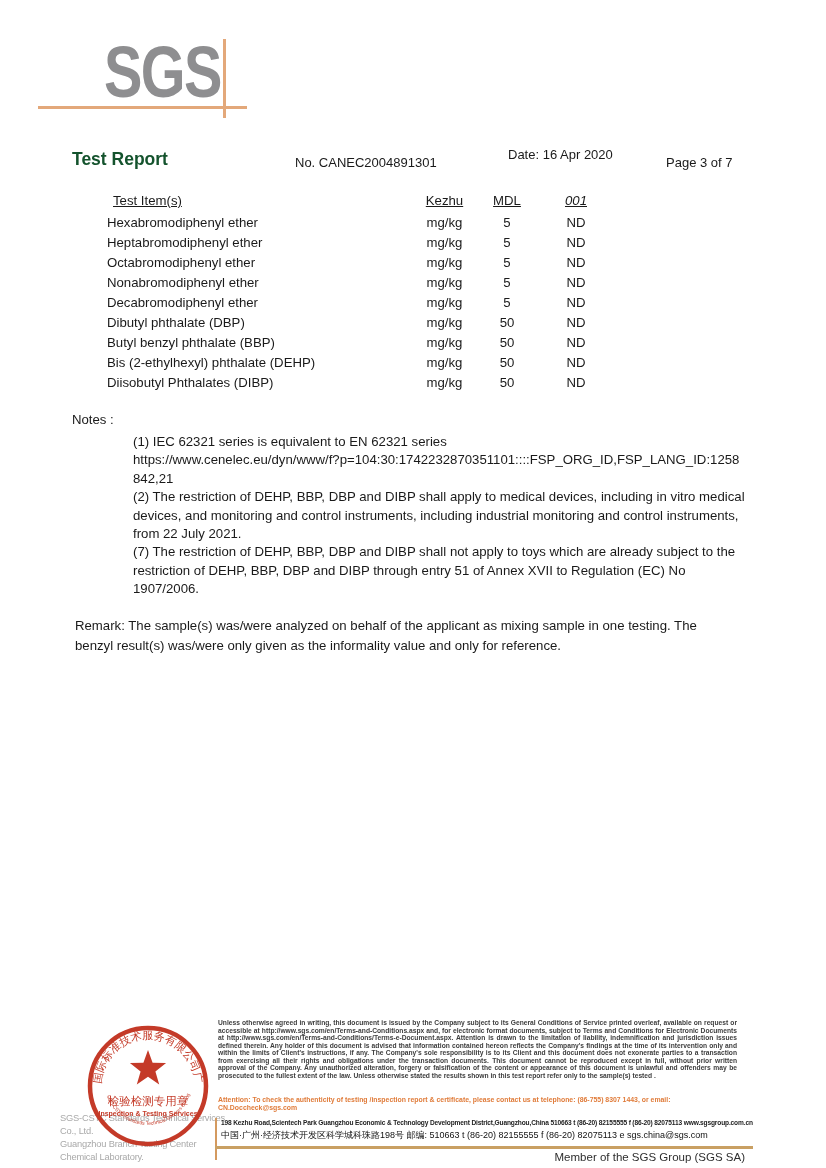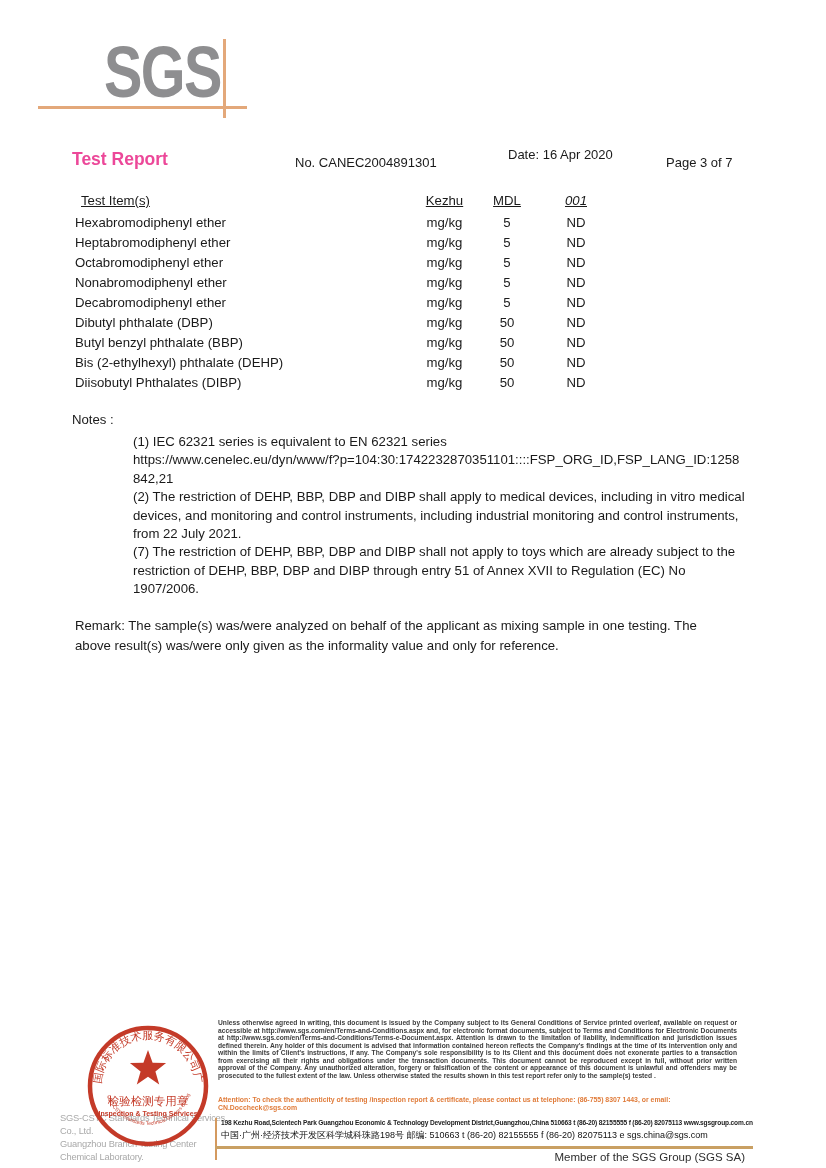--- a/index.html
+++ b/index.html
@@ -14,28 +14,28 @@
   .logo-text {
     position:absolute; left:104px; top:36px;
     font-size:72px; font-weight:bold; color:#8e8e90;
     letter-spacing:-2px; line-height:72px;
     transform:scaleX(0.80); transform-origin:0 0;
   }
   .logo-hline { position:absolute; left:38px; top:106px; width:209px; height:3px; background:#e3a87a; }
   .logo-vline { position:absolute; left:223px; top:39px; width:3px; height:79px; background:#e3a87a; }
 
   
-  .title { position:absolute; left:72px; top:149px; font-size:17.5px; font-weight:bold; color:#ec4899; }
+  .title { position:absolute; left:72px; top:149px; font-size:17.5px; font-weight:bold; color:#14532d; }
   .report-no { position:absolute; left:295px; top:155px; font-size:13px; }
   .report-date { position:absolute; left:508px; top:147px; font-size:13px; }
   .report-page { position:absolute; left:666px; top:155px; font-size:13px;text-align:center; }
 
   
   .rtable { position:absolute; left:75px; top:190px; width:540px; font-size:13.2px; }
-  .trow { display:flex; align-items:center; height:20px; }
+  .trow { display:flex; align-items:center; height:20px;margin-left:32px; }
   .thead { height:21px; margin-bottom:1px; }
   .c-item { flex:1; text-align:left; }
   .c-unit { width:65px; text-align:center; }
   .c-mdl  { width:60px; text-align:center; }
   .c-res  { width:78px; text-align:center; }
   .thead .c-item span, .thead .c-unit span, .thead .c-mdl span, .thead .c-res span { text-decoration:underline; }
   .thead .c-item { padding-left:6px; }
   .thead .c-res span { font-style:italic; }
 
   
@@ -139,21 +139,21 @@
   <div>(2) The restriction of DEHP, BBP, DBP and DIBP shall apply to medical devices, including in vitro medical</div>
   <div>devices, and monitoring and control instruments, including industrial monitoring and control instruments,</div>
   <div>from 22 July 2021.</div>
   <div>(7) The restriction of DEHP, BBP, DBP and DIBP shall not apply to toys which are already subject to the</div>
   <div>restriction of DEHP, BBP, DBP and DIBP through entry 51 of Annex XVII to Regulation (EC) No</div>
   <div>1907/2006.</div>
 </div>
 
 <div class="remark">
   <div>Remark: The sample(s) was/were analyzed on behalf of the applicant as mixing sample in one testing. The</div>
-  <div>above result(s) was/were only given as the informality value and only for reference.</div>
+  <div>benzyl result(s) was/were only given as the informality value and only for reference.</div>
 </div>
 
 <div class="company-lines">
   <div>SGS-CSTC Standards Technical Services Co., Ltd.</div>
   <div>Guangzhou Branch Testing Center Chemical Laboratory.</div>
 </div>
 
 <svg class="stamp" viewBox="0 0 128 128">
   <circle cx="64" cy="64" r="58" fill="none" stroke="#c43a28" stroke-width="4.5"></circle>
   <path id="arcTop" d="M 17,64 A 47,47 0 1 1 111,64" fill="none"></path>

